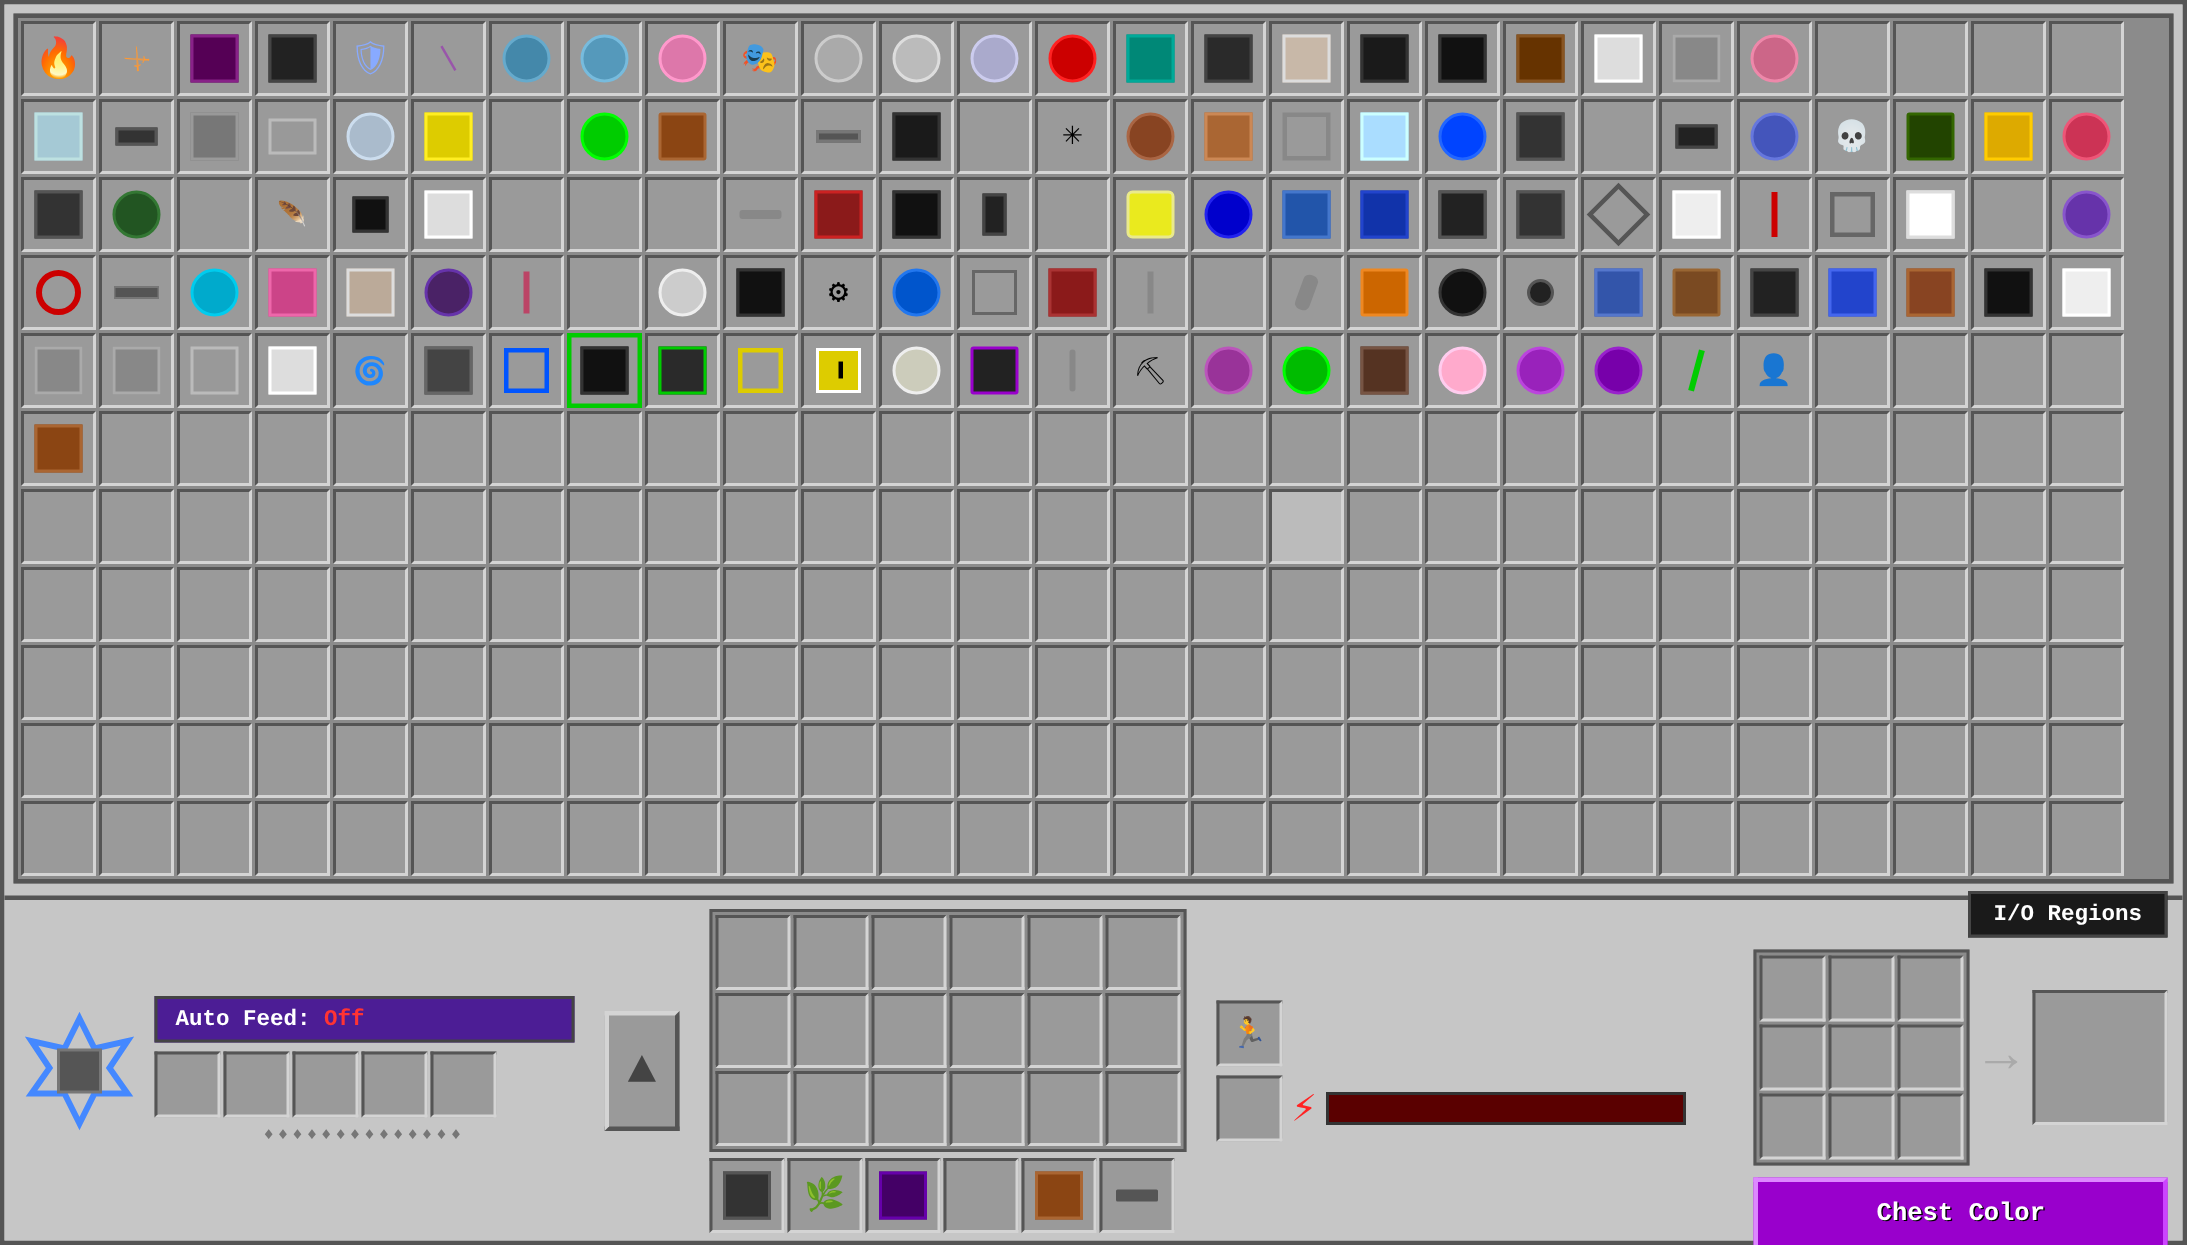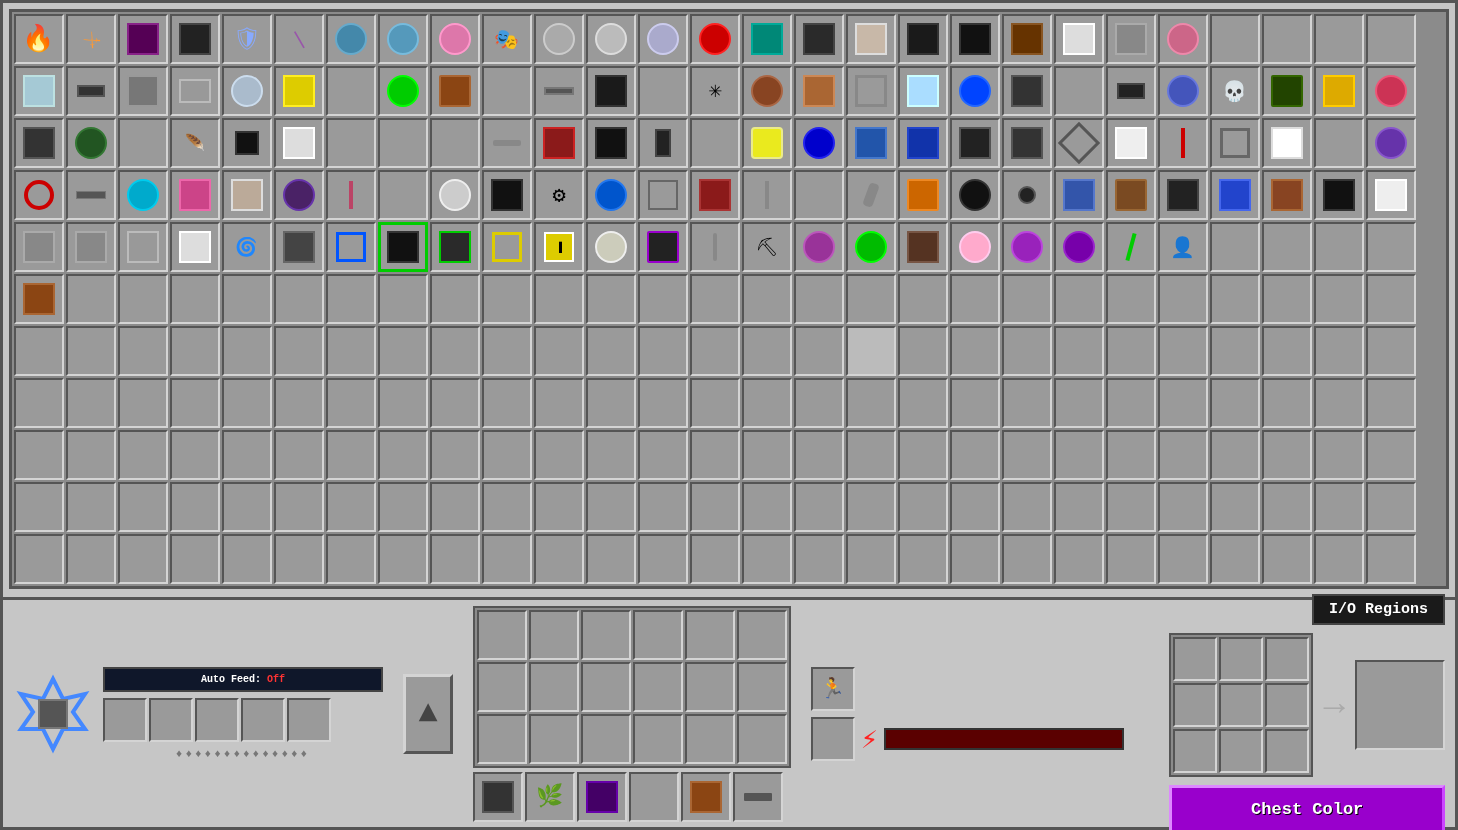--- a/index.html
+++ b/index.html
@@ -634,21 +634,21 @@
 
     <div style="display:flex;flex-direction:column;align-items:center;gap:4px;">
 
       <svg width="80" height="80" viewBox="0 0 80 80">
         <polygon points="40,5 50,25 72,20 60,38 72,55 50,55 40,75 30,55 8,55 20,38 8,20 30,25" fill="none" stroke="#4488ff" stroke-width="4"></polygon>
         <rect x="26" y="26" width="28" height="28" fill="#555" stroke="#777" stroke-width="2"></rect>
       </svg>
     </div>
 
     <div style="display:flex;flex-direction:column;gap:6px;width:280px;">
-      <div style="background:#0f172a;color:white;padding:5px 12px;font-size:10px;font-weight:bold;border:2px solid #444;text-align:center;font-family:'Courier New',monospace;">
+      <div style="background:#4c1d95;color:white;padding:5px 12px;font-size:15px;font-weight:bold;border:2px solid #444;font-family:'Courier New',monospace;">
         <span>Auto Feed:</span> <span style="color:#ff3333;">Off</span>
       </div>
 
       <div style="display:grid;grid-template-columns:repeat(5,44px);gap:2px;">
         <div class="small-slot"></div>
         <div class="small-slot"></div>
         <div class="small-slot"></div>
         <div class="small-slot"></div>
         <div class="small-slot"></div>
       </div>

